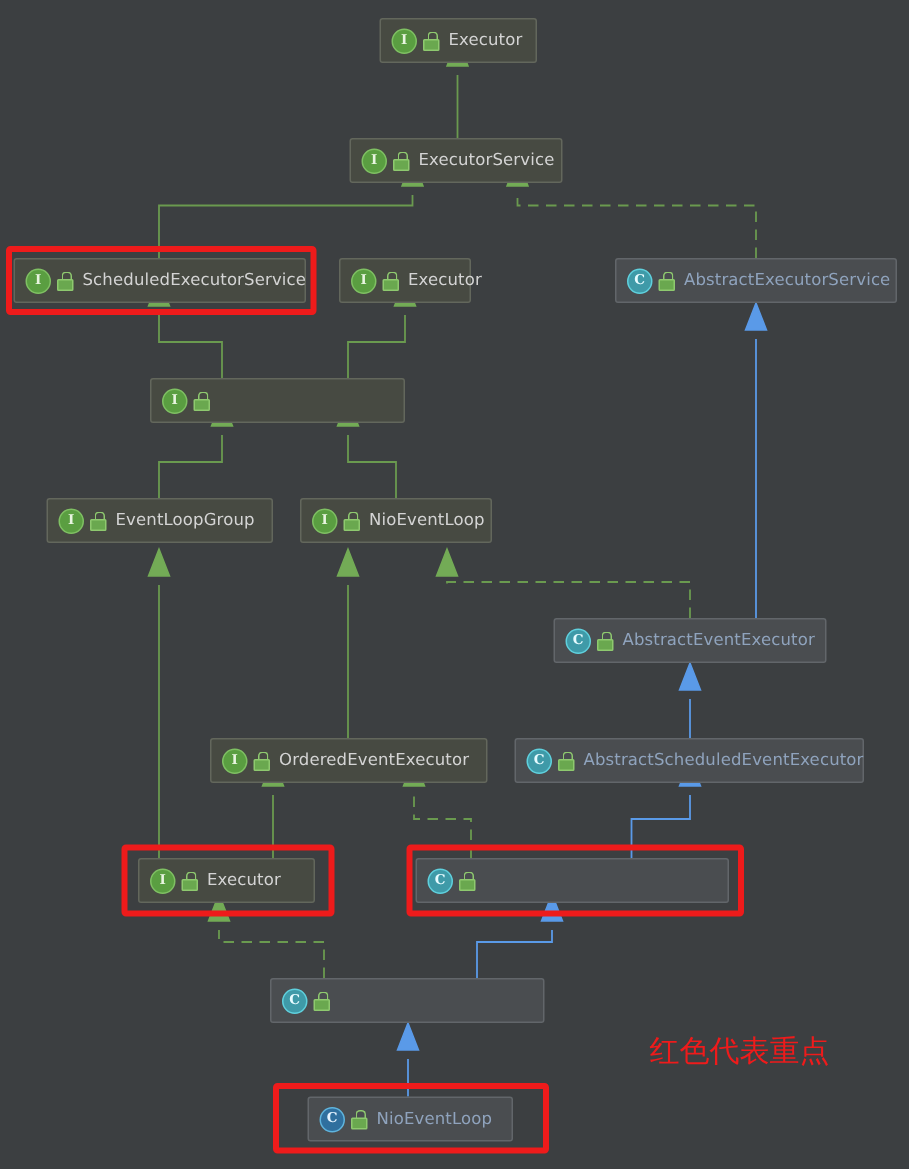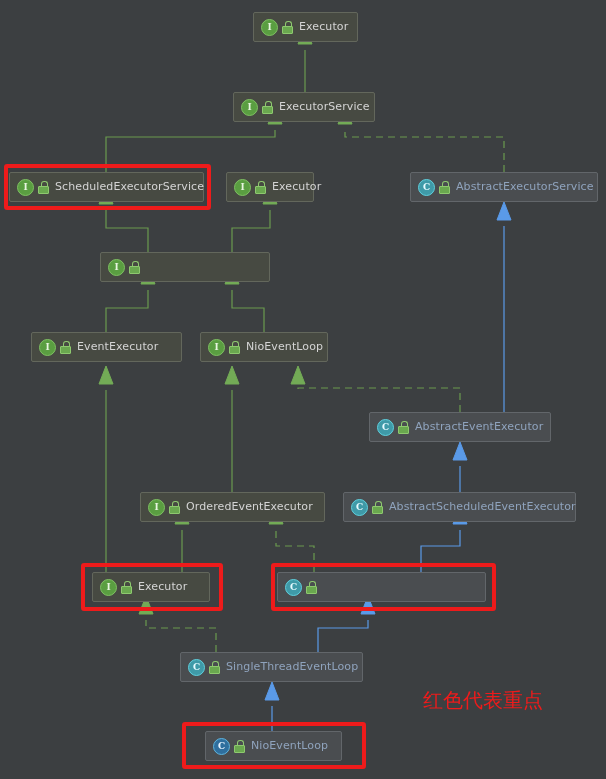--- a/index.html
+++ b/index.html
@@ -274,21 +274,21 @@
         <span class="body"></span>
       </span>
   </div>
 
   <div class="node iface" style="left:31px;top:332px;width:151px;">
     <span class="kind-icon i">I</span>
     <span class="vis-icon">
         <span class="shackle"></span>
         <span class="body"></span>
       </span>
-    <span class="node-label">EventExecutor</span>
+    <span class="node-label">EventLoopGroup</span>
   </div>
 
   <div class="node iface" style="left:200px;top:332px;width:128px;">
     <span class="kind-icon i">I</span>
     <span class="vis-icon">
         <span class="shackle"></span>
         <span class="body"></span>
       </span>
     <span class="node-label">NioEventLoop</span>
   </div>
@@ -336,32 +336,31 @@
         <span class="body"></span>
       </span>
   </div>
 
   <div class="node cls" style="left:180px;top:652px;width:183px;">
     <span class="kind-icon c">C</span>
     <span class="vis-icon">
         <span class="shackle"></span>
         <span class="body"></span>
       </span>
-    <span class="node-label">SingleThreadEventLoop</span>
   </div>
 
   <div class="node cls" style="left:205px;top:731px;width:137px;">
     <span class="kind-icon c2">C</span>
     <span class="vis-icon">
         <span class="shackle"></span>
         <span class="body"></span>
       </span>
     <span class="node-label">NioEventLoop</span>
   </div>
 
   <div class="highlight-box" style="left:4px;top:164px;width:207px;height:46px;"></div>
   <div class="highlight-box" style="left:81px;top:563px;width:142px;height:48px;"></div>
   <div class="highlight-box" style="left:271px;top:563px;width:225px;height:48px;"></div>
   <div class="highlight-box" style="left:182px;top:722px;width:184px;height:47px;"></div>
 
-  <div class="annotation" style="left:423px;top:688px;">红色代表重点</div>
+  <div class="annotation" style="left:433px;top:688px;">红色代表重点</div>
 
 </div>
 
 </body></html>

